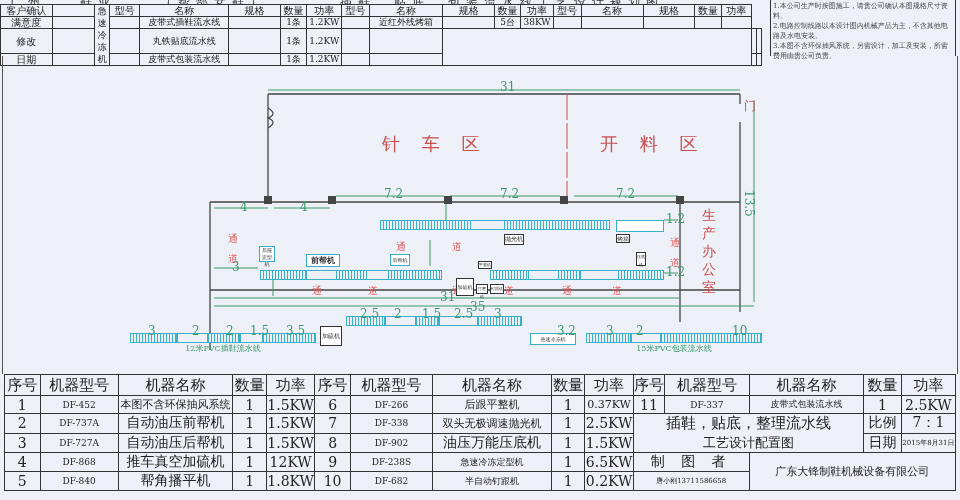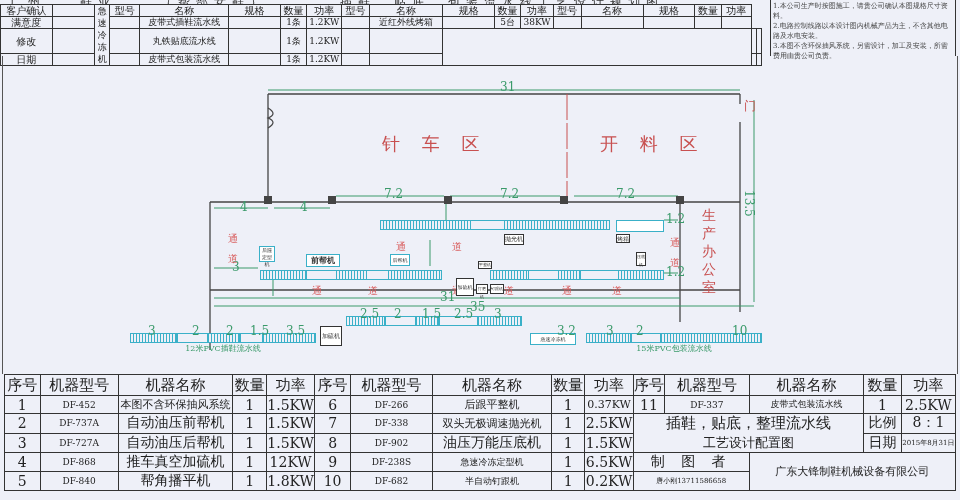--- a/index.html
+++ b/index.html
@@ -326,21 +326,21 @@
     <td class="bt-r">7</td>
     <td class="bt-r bt-small">DF-338</td>
     <td class="bt-r bt-mid">双头无极调速抛光机</td>
     <td class="bt-r">1</td>
     <td class="bt-r">2.5KW</td>
     <td colspan="3" rowspan="2" style="font-size:15px;line-height:19px;">
       <div>插鞋，贴底，整理流水线</div>
       <div style="font-size:13px;">工艺设计配置图</div>
     </td>
     <td class="bt-r">比例</td>
-    <td class="bt-r">8：1</td>
+    <td class="bt-r">7：1</td>
   </tr>
   <tr>
     <td class="bt-r">3</td>
     <td class="bt-r bt-small">DF-727A</td>
     <td class="bt-r">自动油压后帮机</td>
     <td class="bt-r">1</td>
     <td class="bt-r">1.5KW</td>
     <td class="bt-r">8</td>
     <td class="bt-r bt-small">DF-902</td>
     <td class="bt-r">油压万能压底机</td>

